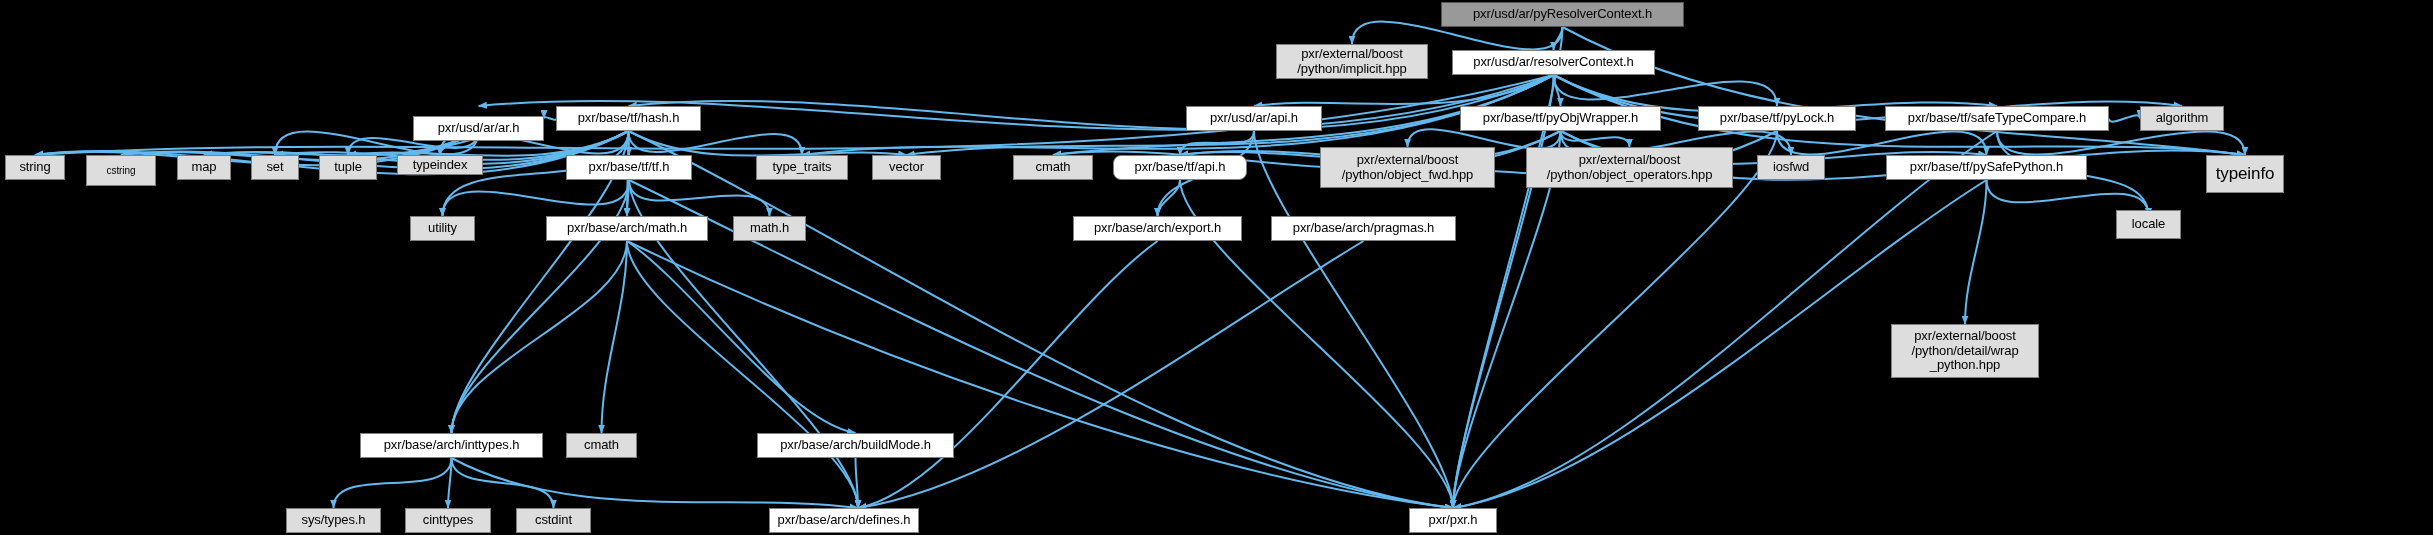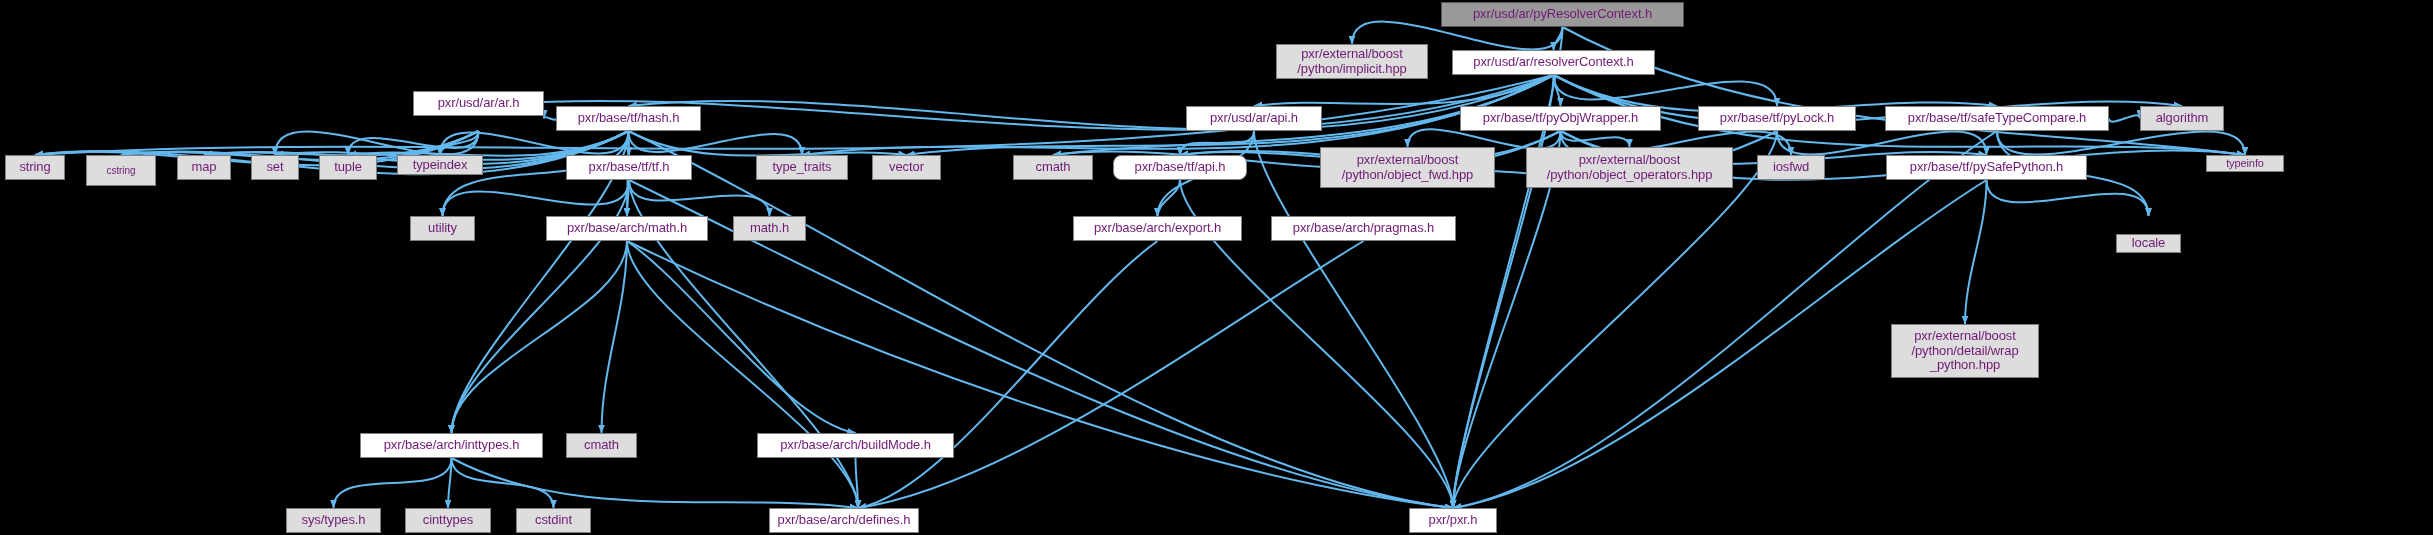--- a/index.html
+++ b/index.html
@@ -10,21 +10,21 @@
     font-family:"Liberation Sans","DejaVu Sans",sans-serif;
     overflow:hidden;
   }
   svg#edges{position:absolute;left:0;top:0;width:2433px;height:535px;}
   .node{
     position:absolute;
     box-sizing:border-box;
     display:flex;align-items:center;justify-content:center;
     text-align:center;
     border:1px solid #808080;
-    color:#701a75;
+    color:#000000;
     line-height:1.12;
     white-space:pre-line;
     letter-spacing:-0.1px;
   }
   .node.header{background:#ffffff;}
   .node.system{background:#dddddd;}
   .node.root{background:#999999;border-color:#555;}
 </style>
 </head>
 <body>
@@ -115,21 +115,21 @@
         <path d="M855.5,458 C855.5,475.5218613451882 858,490.4781386548118 858,508" marker-end="url(#ah)" stroke="#63b8ee"></path>
         <path d="M1157.5,241 C1067.65,305.1975451244049 947.85,491.9506137188988 858,508" marker-end="url(#ah)" stroke="#63b8ee"></path>
         <path d="M1363.5,241 C1211.85,332.4689717882518 1009.6500000000001,485.13275705293705 858,508" marker-end="url(#ah)" stroke="#63b8ee"></path>
       </g>
   </svg>
   <div id="node-layer">
       <div class="node root" style="left: 1441px; top: 2px; width: 243px; height: 25px; font-size: 13px;">pxr/usd/ar/pyResolverContext.h</div>
       <div class="node system" style="left: 1276px; top: 44px; width: 152px; height: 35px; font-size: 13px;">pxr/external/boost
 /python/implicit.hpp</div>
       <div class="node header" style="left: 1452px; top: 50px; width: 203px; height: 25px; font-size: 13px;">pxr/usd/ar/resolverContext.h</div>
-      <div class="node header" style="left: 413px; top: 91px; width: 131px; height: 25px; font-size: 13px;">pxr/usd/ar/ar.h</div>
+      <div class="node header" style="left: 413px; top: 116px; width: 131px; height: 25px; font-size: 13px;">pxr/usd/ar/ar.h</div>
       <div class="node header" style="left: 556px; top: 106px; width: 145px; height: 25px; font-size: 13px;">pxr/base/tf/hash.h</div>
       <div class="node header" style="left: 1186px; top: 106px; width: 136px; height: 25px; font-size: 13px;">pxr/usd/ar/api.h</div>
       <div class="node header" style="left: 1460px; top: 106px; width: 201px; height: 25px; font-size: 13px;">pxr/base/tf/pyObjWrapper.h</div>
       <div class="node header" style="left: 1698px; top: 106px; width: 158px; height: 25px; font-size: 13px;">pxr/base/tf/pyLock.h</div>
       <div class="node header" style="left: 1885px; top: 106px; width: 224px; height: 25px; font-size: 13px;">pxr/base/tf/safeTypeCompare.h</div>
       <div class="node system" style="left: 2140px; top: 106px; width: 84px; height: 25px; font-size: 13px;">algorithm</div>
       <div class="node system" style="left: 5px; top: 155px; width: 60px; height: 25px; font-size: 13px;">string</div>
       <div class="node system" style="left: 86px; top: 155px; width: 70px; height: 31px; font-size: 10px;">cstring</div>
       <div class="node system" style="left: 177px; top: 155px; width: 54px; height: 25px; font-size: 13px;">map</div>
       <div class="node system" style="left: 251px; top: 155px; width: 48px; height: 25px; font-size: 13px;">set</div>
@@ -139,30 +139,30 @@
       <div class="node system" style="left: 756px; top: 155px; width: 92px; height: 25px; font-size: 13px;">type_traits</div>
       <div class="node system" style="left: 872px; top: 155px; width: 69px; height: 25px; font-size: 13px;">vector</div>
       <div class="node system" style="left: 1013px; top: 155px; width: 80px; height: 25px; font-size: 13px;">cmath</div>
       <div class="node header" style="left: 1113px; top: 155px; width: 134px; height: 25px; font-size: 13px; border-radius: 8px;">pxr/base/tf/api.h</div>
       <div class="node system" style="left: 1320px; top: 147px; width: 175px; height: 41px; font-size: 13px;">pxr/external/boost
 /python/object_fwd.hpp</div>
       <div class="node system" style="left: 1526px; top: 147px; width: 207px; height: 41px; font-size: 13px;">pxr/external/boost
 /python/object_operators.hpp</div>
       <div class="node system" style="left: 1757px; top: 155px; width: 68px; height: 25px; font-size: 13px;">iosfwd</div>
       <div class="node header" style="left: 1886px; top: 155px; width: 201px; height: 25px; font-size: 13px;">pxr/base/tf/pySafePython.h</div>
-      <div class="node system" style="left: 2206px; top: 155px; width: 78px; height: 17px; font-size: 11px;">typeinfo</div>
+      <div class="node system" style="left: 2206px; top: 155px; width: 78px; height: 38px; font-size: 17px;">typeinfo</div>
       <div class="node system" style="left: 410px; top: 216px; width: 65px; height: 25px; font-size: 13px;">utility</div>
       <div class="node header" style="left: 546px; top: 216px; width: 162px; height: 25px; font-size: 13px;">pxr/base/arch/math.h</div>
       <div class="node system" style="left: 733px; top: 216px; width: 73px; height: 25px; font-size: 13px;">math.h</div>
       <div class="node header" style="left: 1073px; top: 216px; width: 169px; height: 25px; font-size: 13px;">pxr/base/arch/export.h</div>
       <div class="node header" style="left: 1271px; top: 216px; width: 185px; height: 25px; font-size: 13px;">pxr/base/arch/pragmas.h</div>
       <div class="node system" style="left: 1891px; top: 324px; width: 148px; height: 54px; font-size: 13px;">pxr/external/boost
 /python/detail/wrap
 _python.hpp</div>
-      <div class="node system" style="left: 2116px; top: 234px; width: 65px; height: 19px; font-size: 13px;">locale</div>
+      <div class="node system" style="left: 2116px; top: 210px; width: 65px; height: 29px; font-size: 13px;">locale</div>
       <div class="node header" style="left: 360px; top: 433px; width: 183px; height: 25px; font-size: 13px;">pxr/base/arch/inttypes.h</div>
       <div class="node system" style="left: 566px; top: 433px; width: 71px; height: 25px; font-size: 13px;">cmath</div>
       <div class="node header" style="left: 757px; top: 433px; width: 197px; height: 25px; font-size: 13px;">pxr/base/arch/buildMode.h</div>
       <div class="node system" style="left: 286px; top: 508px; width: 95px; height: 25px; font-size: 13px;">sys/types.h</div>
       <div class="node system" style="left: 405px; top: 508px; width: 86px; height: 25px; font-size: 13px;">cinttypes</div>
       <div class="node system" style="left: 516px; top: 508px; width: 75px; height: 25px; font-size: 13px;">cstdint</div>
       <div class="node header" style="left: 769px; top: 508px; width: 150px; height: 25px; font-size: 13px;">pxr/base/arch/defines.h</div>
       <div class="node header" style="left: 1409px; top: 508px; width: 88px; height: 25px; font-size: 13px;">pxr/pxr.h</div>
     </div>
 </div>

